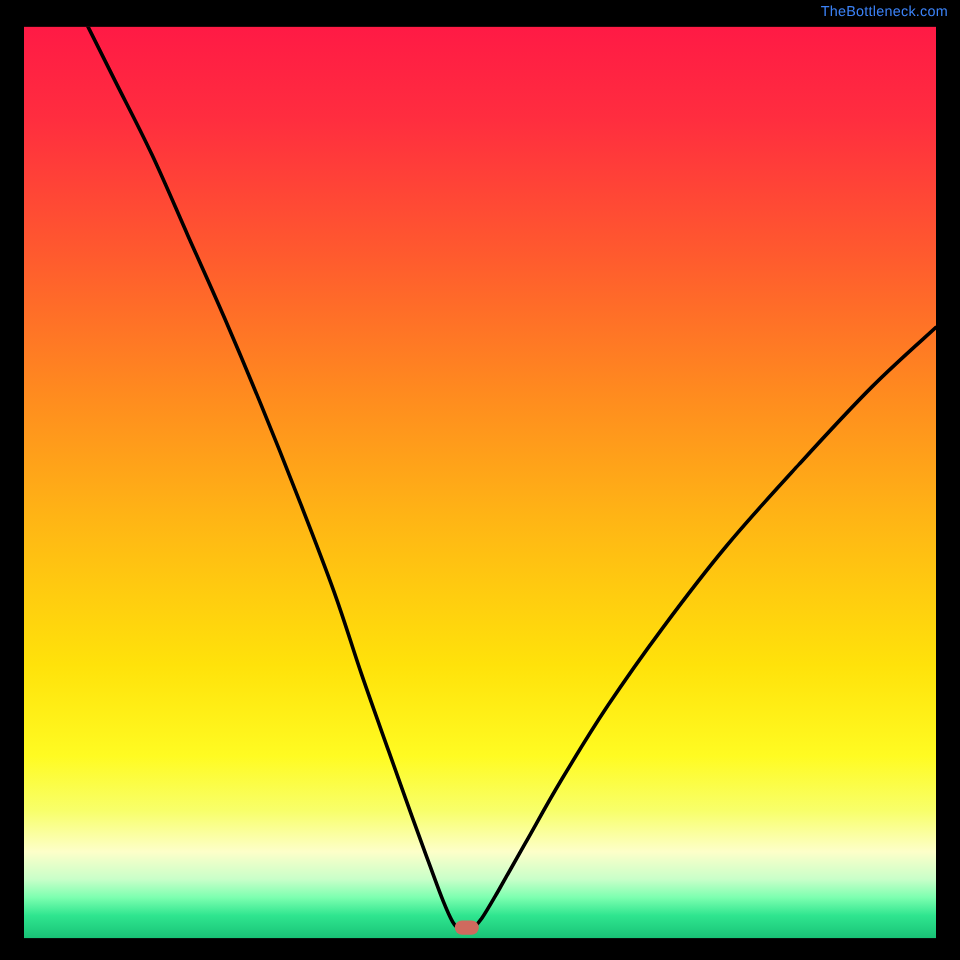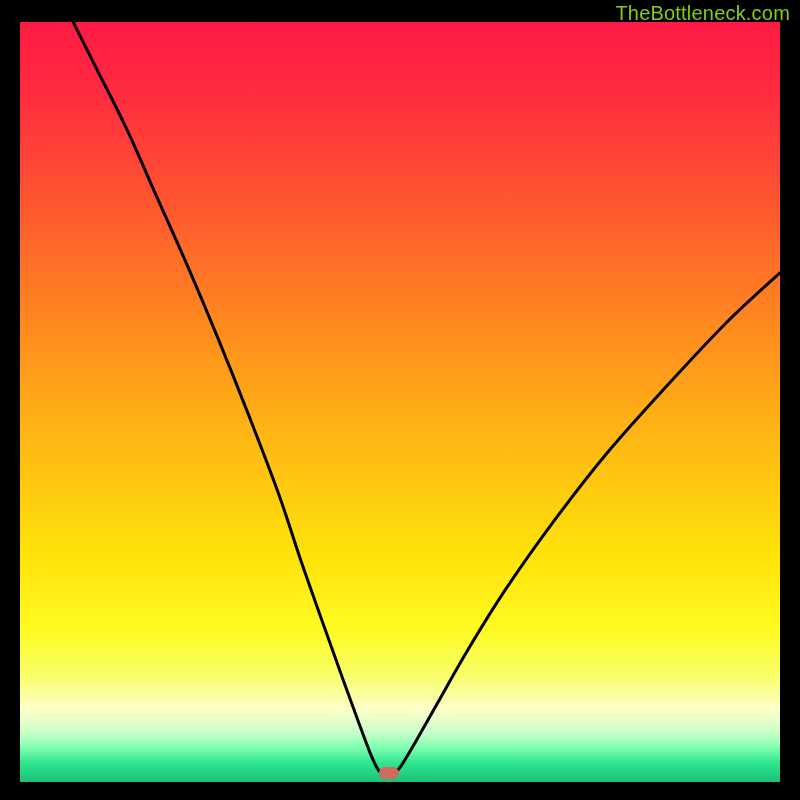--- a/index.html
+++ b/index.html
@@ -14,22 +14,22 @@
   .stage {
     position: relative;
     width: 800px;
     height: 800px;
     background: #000;
   }
   .watermark {
     position: absolute;
     top: 2px;
     right: 10px;
-    color: #84cc16;
-    font-size: 20px;
+    color: #3b82f6;
+    font-size: 12px;
     font-family: Arial, sans-serif;
     letter-spacing: 0.2px;
     z-index: 20;
   }
   .plot {
     position: absolute;
     left: 20px;
     top: 22px;
     width: 760px;
     height: 760px;

